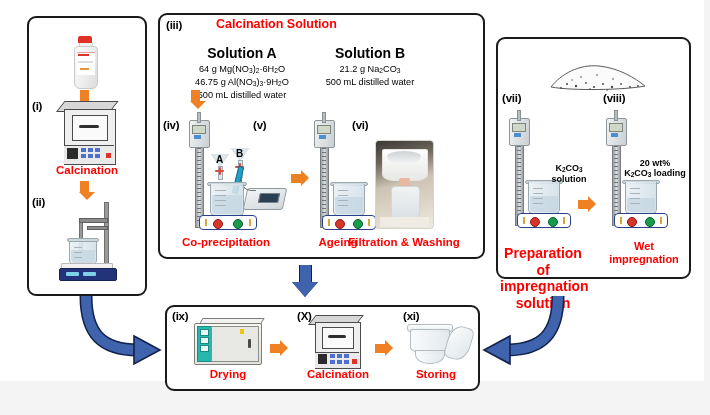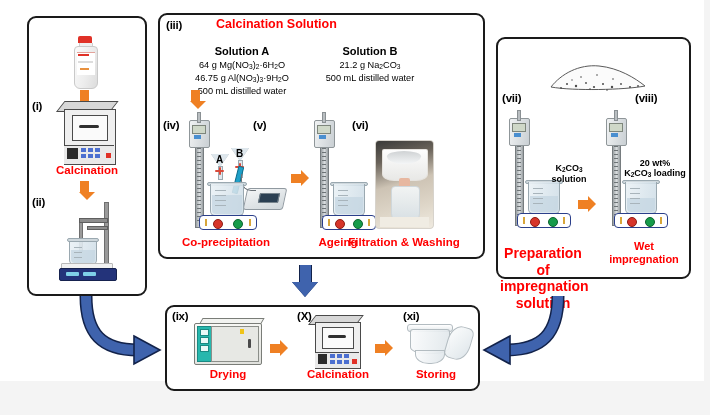--- a/index.html
+++ b/index.html
@@ -7,21 +7,21 @@
   #canvas{position:relative;width:710px;height:415px;background:#f4f4f4;overflow:hidden;}
   #sheet{position:absolute;left:0;top:0;width:704px;height:381px;background:#ffffff;}
 
   .panel{position:absolute;border:2.2px solid #1a1a1a;border-radius:9px;background:#fff;box-sizing:border-box;}
 
   .rn{position:absolute;font-weight:bold;font-size:11.5px;color:#000;letter-spacing:-0.2px;white-space:nowrap;}
   .hdr{position:absolute;font-weight:bold;font-size:12px;color:#000;white-space:nowrap;text-align:center;}
   .redlbl{position:absolute;font-weight:bold;color:#ff0000;font-size:11.5px;white-space:nowrap;text-align:center;}
   .blklbl{position:absolute;font-weight:bold;color:#000;font-size:9px;white-space:nowrap;text-align:center;line-height:1.15;}
   .soltxt{position:absolute;font-size:9.2px;color:#000;white-space:nowrap;text-align:center;line-height:1.33;}
-  .solhdr{font-weight:bold;font-size:11px;}
+  .solhdr{font-weight:bold;font-size:14px;}
   .prepttl{position:absolute;font-weight:bold;color:#ff0000;font-size:12.5px;white-space:nowrap;}
   sub{font-size:72%;vertical-align:-0.22em;}
 
   
   .oarrow{position:absolute;}
   .oarrow.down{width:11px;}
   .oa-shaft{background:#ef8023;}
   .oarrow.down .oa-shaft{width:9px;height:11px;margin:0 auto;}
   .oarrow.down .oa-head{width:0;height:0;border-left:8.5px solid transparent;border-right:8.5px solid transparent;border-top:8px solid #ef8023;margin:0 auto;}
   .oarrow.right{display:flex;align-items:center;}
@@ -363,21 +363,21 @@
 
     <div class="blklbl" style="left:540px;top:163px;width:58px;">K<sub>2</sub>CO<sub>3</sub><br>solution</div>
 
     <div class="redlbl" style="left:500px;top:245px;width:86px;line-height:1.18;font-size:14px;white-space:normal;">Preparation of impregnation solution</div>
 
     <div class="oarrow right" style="left:578px;top:196px;">
       <div class="oa-shaft"></div>
         <div class="oa-head"></div>
     </div>
 
-    <div class="rn" style="left:603px;top:92px;margin-left:32px;">(viii)</div>
+    <div class="rn" style="left:603px;top:92px;">(viii)</div>
 
     <div class="ovstir" style="left:602px;top:114px;width:62px;height:114px;">
       <div class="ov-post" style="left:10px;top:22px;width:7px;height:88px;"></div>
       <div class="ov-scale" style="left:11.5px;top:28px;width:4px;height:78px;"></div>
       <div class="ov-body" style="left:4px;top:4px;width:19px;height:26px;"></div>
       <div class="ov-disp" style="left:7px;top:9px;width:12px;height:7px;"></div>
       <div class="ov-blue" style="left:9px;top:19px;width:7px;height:4px;"></div>
       <div class="ov-shaft" style="left:12px;top:-4px;width:2.4px;height:9px;"></div>
       <div class="bk-lip" style="left:20px;top:66px;width:36px;"></div>
       <div class="beaker" style="left:23px;top:68px;width:30px;height:31px;">

